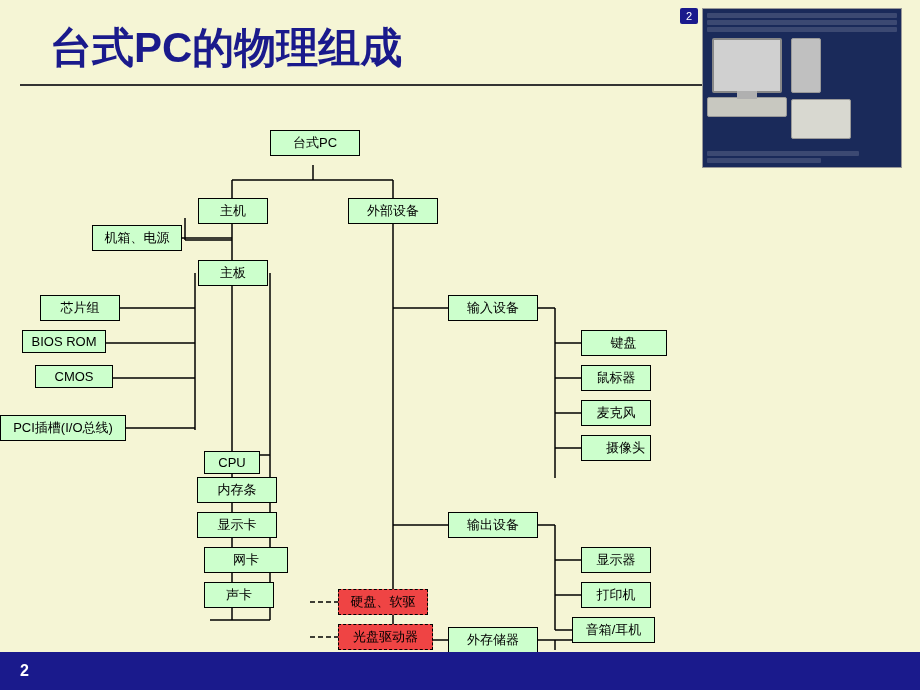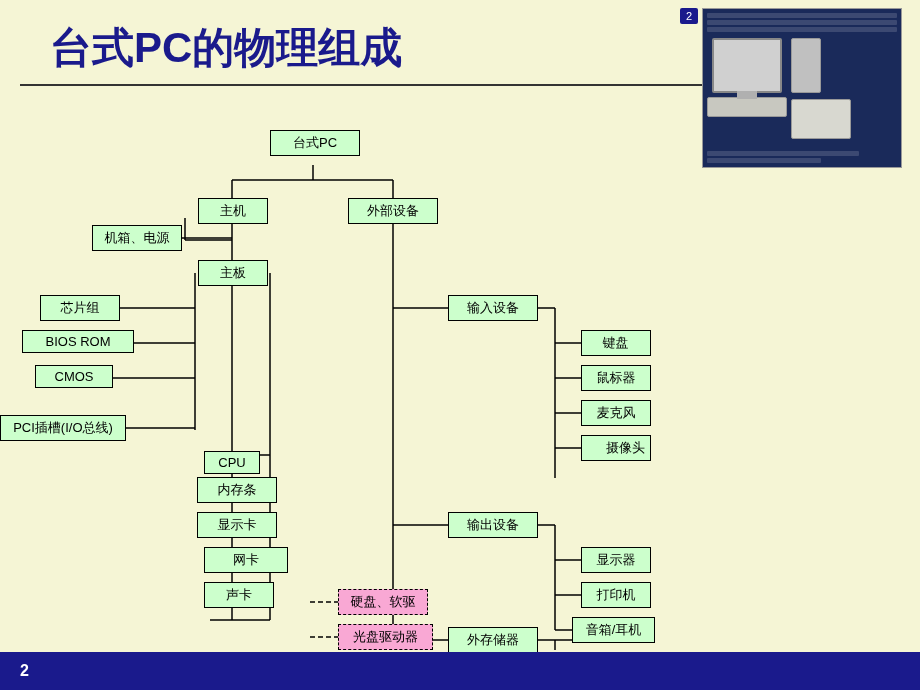--- a/index.html
+++ b/index.html
@@ -161,21 +161,21 @@
       background: #ccffcc;
       padding: 3px 8px;
       font-size: 13px;
       text-align: center;
       white-space: nowrap;
       color: #000;
     }
     .node-dashed {
       position: absolute;
       border: 1px dashed #000;
-      background: #f9a8d4;
+      background: #ef4444;
       padding: 3px 8px;
       font-size: 13px;
       text-align: center;
       white-space: nowrap;
       color: #000;
     }
 
     
     .connector-svg {
       position: absolute;
@@ -307,40 +307,40 @@
   <div class="node" style="left:198px; top:88px; width:70px;">主机</div>
 
   <div class="node" style="left:348px; top:88px; width:90px;">外部设备</div>
 
   <div class="node" style="left:92px; top:115px; width:90px;">机箱、电源</div>
 
   <div class="node" style="left:198px; top:150px; width:70px;">主板</div>
 
   <div class="node" style="left:40px; top:185px; width:80px;">芯片组</div>
 
-  <div class="node" style="left:22px; top:220px; width:112px;">BIOS ROM</div>
+  <div class="node" style="left:22px; top:220px; width:84px;">BIOS ROM</div>
 
   <div class="node" style="left:35px; top:255px; width:78px;">CMOS</div>
 
   <div class="node" style="left:0px; top:305px; width:126px;">PCI插槽(I/O总线)</div>
 
   <div class="node" style="left:204px; top:332px; width:56px;margin-top:9px;">CPU</div>
 
   <div class="node" style="left:197px; top:367px; width:80px;">内存条</div>
 
   <div class="node" style="left:197px; top:402px; width:80px;">显示卡</div>
 
   <div class="node" style="left:204px; top:437px; width:84px;">网卡</div>
 
   <div class="node" style="left:204px; top:472px; width:70px;">声卡</div>
 
 
   <div class="node" style="left:448px; top:185px; width:90px;">输入设备</div>
 
-  <div class="node" style="left:581px; top:220px; width:70px;padding-left:7px;">键盘</div>
+  <div class="node" style="left:581px; top:220px; width:86px;padding-left:7px;">键盘</div>
 
   <div class="node" style="left:581px; top:255px; width:70px;">鼠标器</div>
 
   <div class="node" style="left:581px; top:290px; width:70px;">麦克风</div>
 
   <div class="node" style="left:581px; top:325px; width:70px;padding-left:24px;">摄像头</div>
 
   <div class="node" style="left:448px; top:402px; width:90px;">输出设备</div>
 
   <div class="node" style="left:581px; top:437px; width:70px;">显示器</div>

